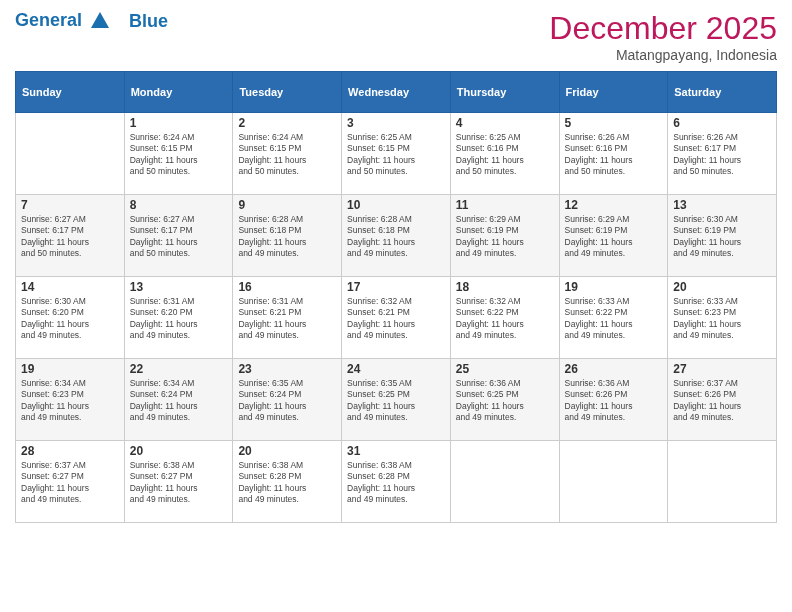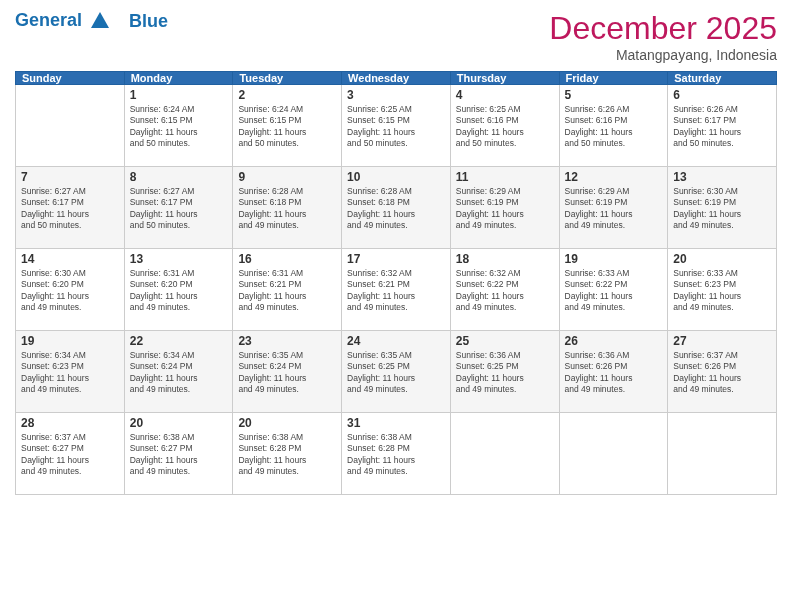--- a/index.html
+++ b/index.html
@@ -42,21 +42,21 @@
     table {
       width: 100%;
       border-collapse: collapse;
       flex: 1;
     }
     thead tr th {
       background: #2b6cb0;
       color: #fff;
       font-size: 11px;
       font-weight: bold;
-      padding: 0 6px;
+      padding: 14px 6px;
       text-align: left;
       border: 1px solid #2060a0;
     }
     tbody tr td {
       border: 1px solid #ccc;
       vertical-align: top;
       padding: 3px 5px;
       font-size: 9px;
       color: #333;
       width: 14.28%;

